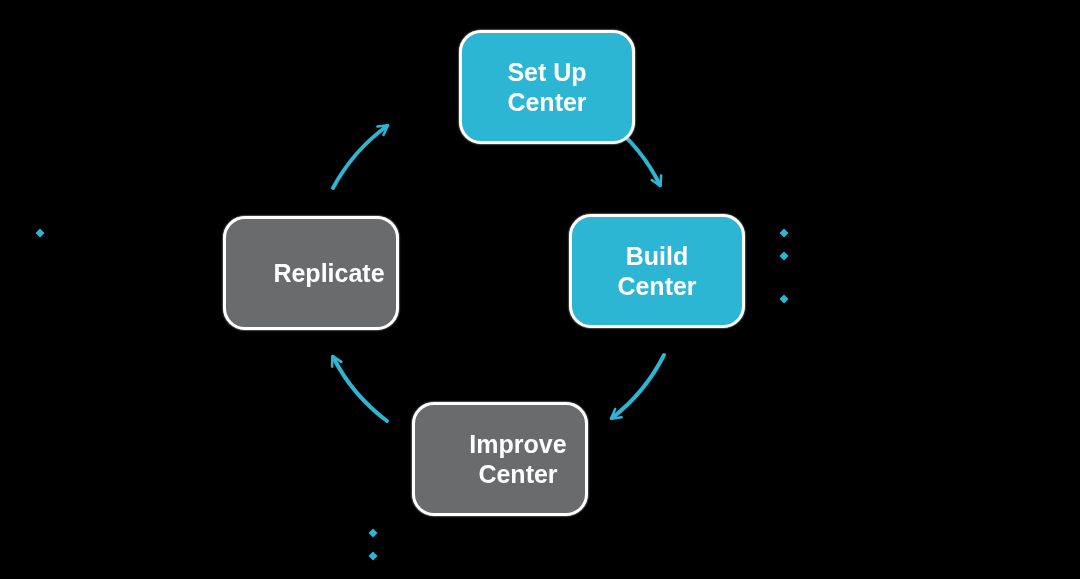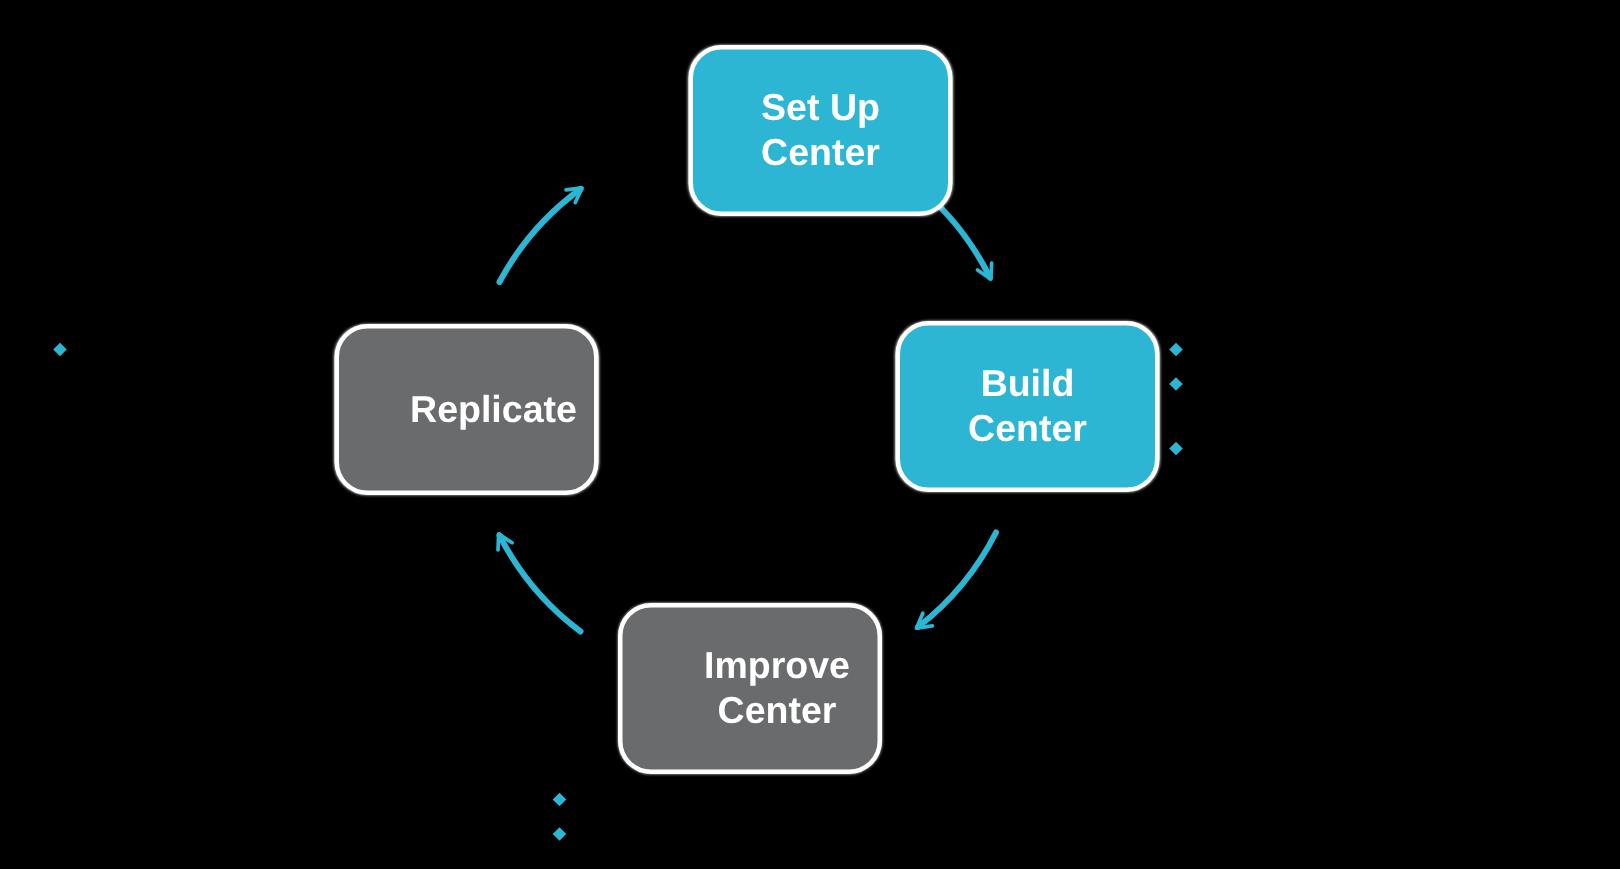--- a/index.html
+++ b/index.html
@@ -28,21 +28,21 @@
     color: var(--node_text);
     font-weight: bold;
     font-size: 25px;
     line-height: 30px;
     text-align: center;
     box-shadow: 0 0 2px rgba(255,255,255,0.9);
   }
   .node.cyan { background: var(--accent_cyan); }
   .node.gray { background: var(--node_gray); padding-left: 36px; }
   .node-setup     { left: 411px; top: 30px; margin-left: 48px;  }
-  .node-build     { left: 597px; top: 214px; text-align: right; }
+  .node-build     { left: 569px; top: 214px; text-align: right; }
   .node-improve   { left: 412px; top: 402px; }
   .node-replicate { left: 223px; top: 216px; }
   .arrow {
     fill: none;
     stroke: var(--accent_cyan);
     stroke-width: 4;
     stroke-linecap: round;
   }
   .dot { fill: var(--accent_cyan); }
 </style>

